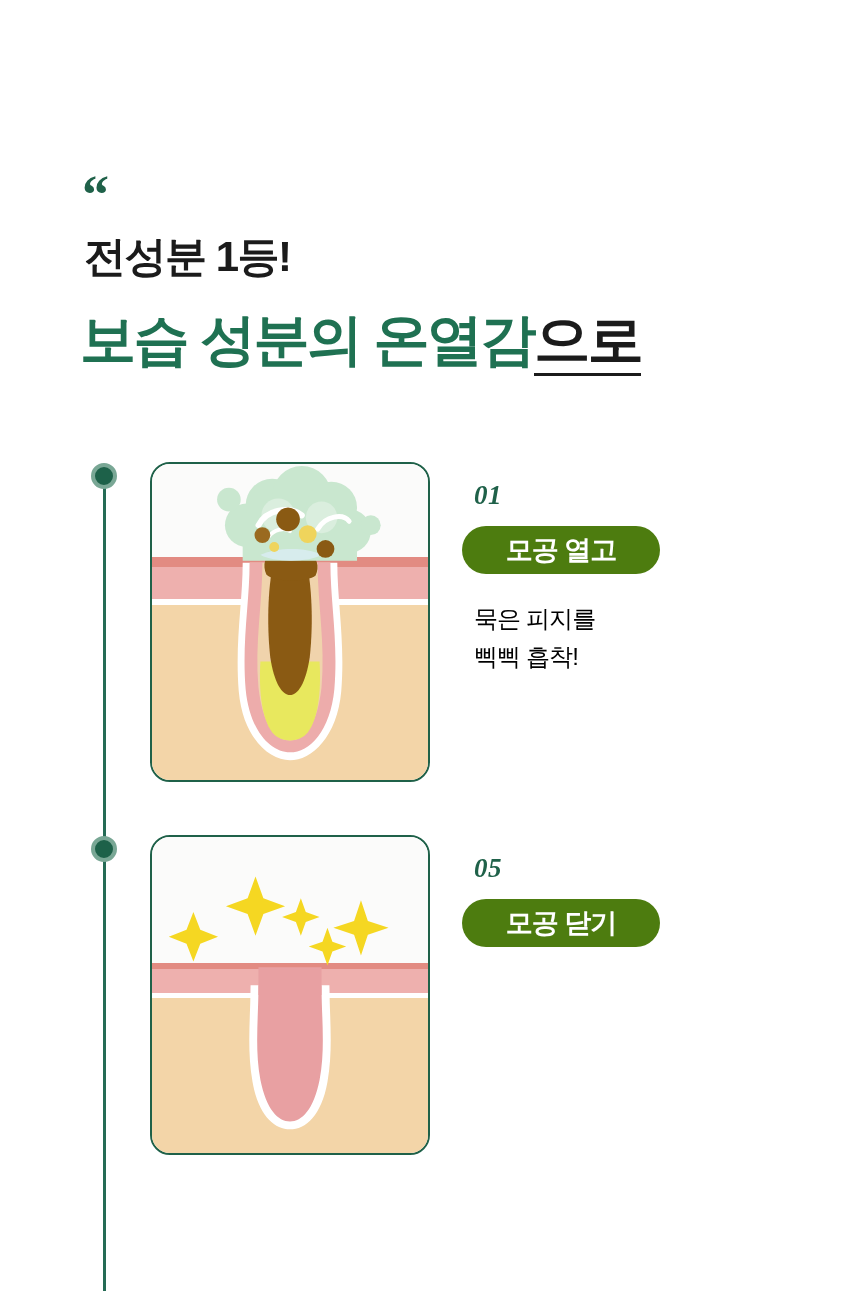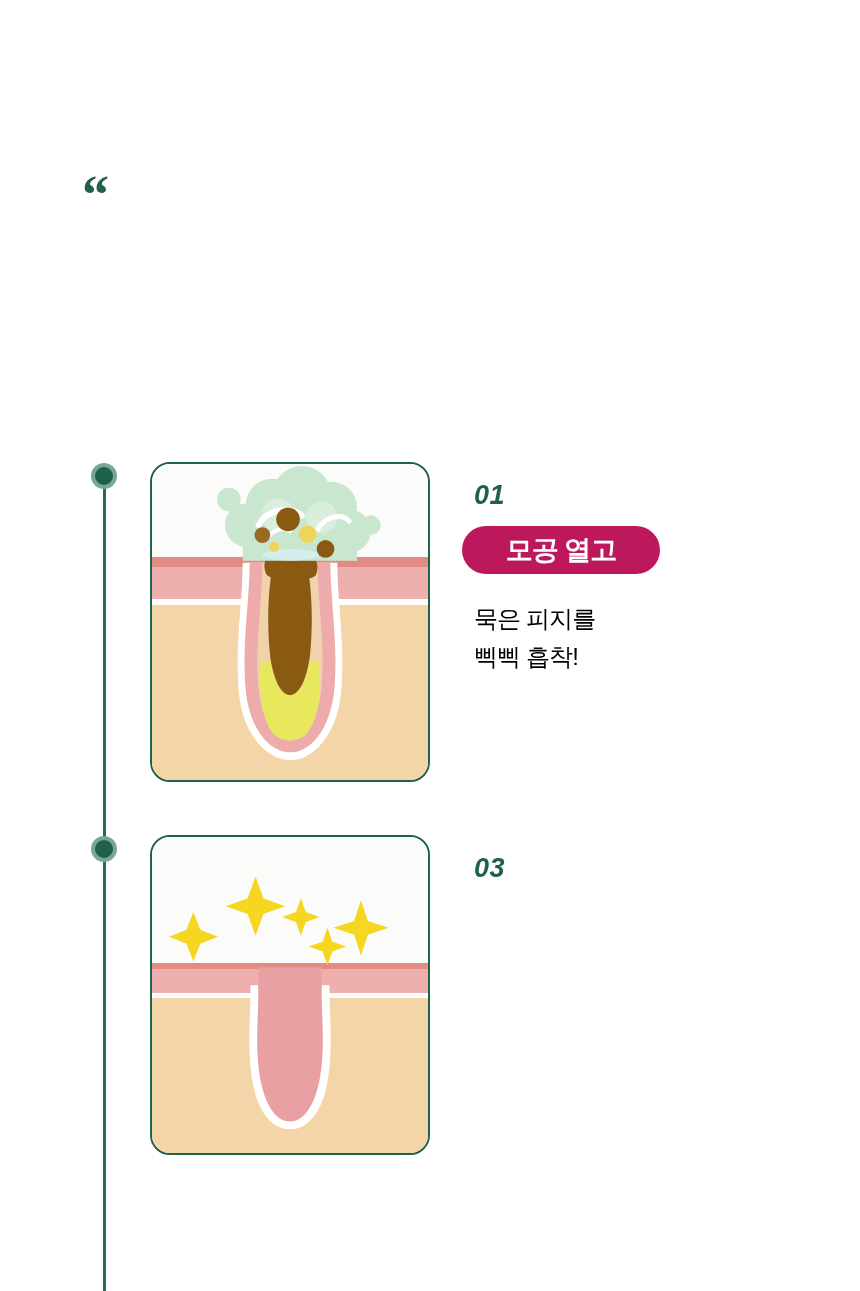--- a/index.html
+++ b/index.html
@@ -106,39 +106,39 @@
 
   .illo-svg {
     position: absolute;
     left: 0; top: 0;
     width: 100%; height: 100%;
   }
 
   
   .step-num {
     position: absolute;
-    font-family: Liberation Sans, sans-serif;
+    font-family: Liberation Serif, serif;
     font-style: italic;
     font-weight: 700;
     font-size: 27px;
     color: #1f6149;
     letter-spacing: 0.5px;
   }
   .num-1 { left: 474px; top: 480px; }
   .num-2 { left: 474px; top: 853px; }
 
   .step-badge {
     position: absolute;
     display: flex;
     align-items: center;
     justify-content: center;
     width: 198px;
     height: 48px;
     border-radius: 24px;
-    background: #be185d;
+    background: #4d7c0f;
     color: #ffffff;
     font-size: 27px;
     font-weight: 700;
     letter-spacing: -1px;
   }
   .badge-1 { left: 462px; top: 526px; }
   .badge-2 { left: 462px; top: 899px; }
 
   .step-desc {
     position: absolute;
@@ -152,21 +152,25 @@
   .desc-1 { left: 474px; top: 600px; }
   .desc-2 { left: 474px; top: 973px; }
 </style>
 </head>
 <body>
 
 <div class="page">
 
   <div class="quote-mark">“</div>
 
-
+  <div class="headline-1">전성분 1등!</div>
+
+  <div class="headline-2">
+    <span class="hl-green">보습 성분의 온열감</span><span class="hl-dark">으로</span>
+  </div>
 
   <div class="timeline-line"></div>
   <div class="timeline-dot dot-1"></div>
   <div class="timeline-dot dot-2"></div>
 
   <div class="illo-card card-1">
     <div class="sky" style="height:95px;"></div>
     <div class="strat-top" style="top:93px;height:10px;"></div>
     <div class="strat-epi" style="top:103px;height:32px;"></div>
     <div class="strat-wht" style="top:135px;height:6px;"></div>
@@ -238,15 +242,16 @@
       <g fill="#f5d722">
         <path d="M 42 76 L 49 94 L 67 101 L 49 108 L 42 126 L 35 108 L 17 101 L 35 94 Z"></path>
         <path d="M 105 40 L 113 62 L 135 70 L 113 78 L 105 100 L 97 78 L 75 70 L 97 62 Z"></path>
         <path d="M 151 62 L 156 76 L 170 81 L 156 86 L 151 100 L 146 86 L 132 81 L 146 76 Z"></path>
         <path d="M 212 64 L 219 85 L 240 92 L 219 99 L 212 120 L 205 99 L 184 92 L 205 85 Z"></path>
         <path d="M 178 92 L 183 106 L 197 111 L 183 116 L 178 130 L 173 116 L 159 111 L 173 106 Z"></path>
       </g>
     </svg>
   </div>
 
-  <div class="step-num num-2">03</div>
+  <div class="step-num num-2">05</div>
+  <div class="step-badge badge-2">모공 닫기</div>
 
 </div>
 
 </body></html>

